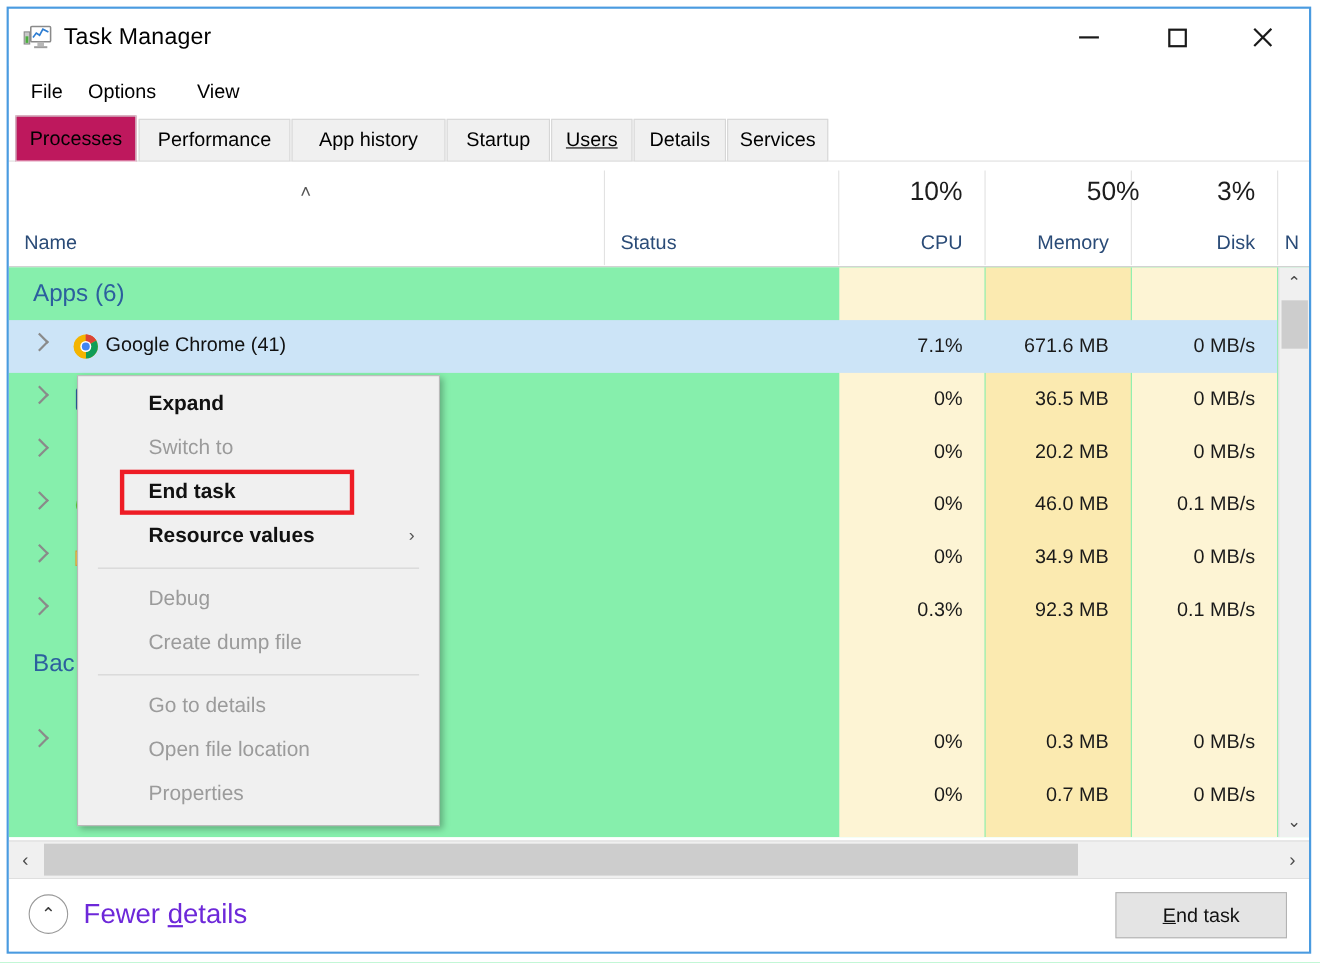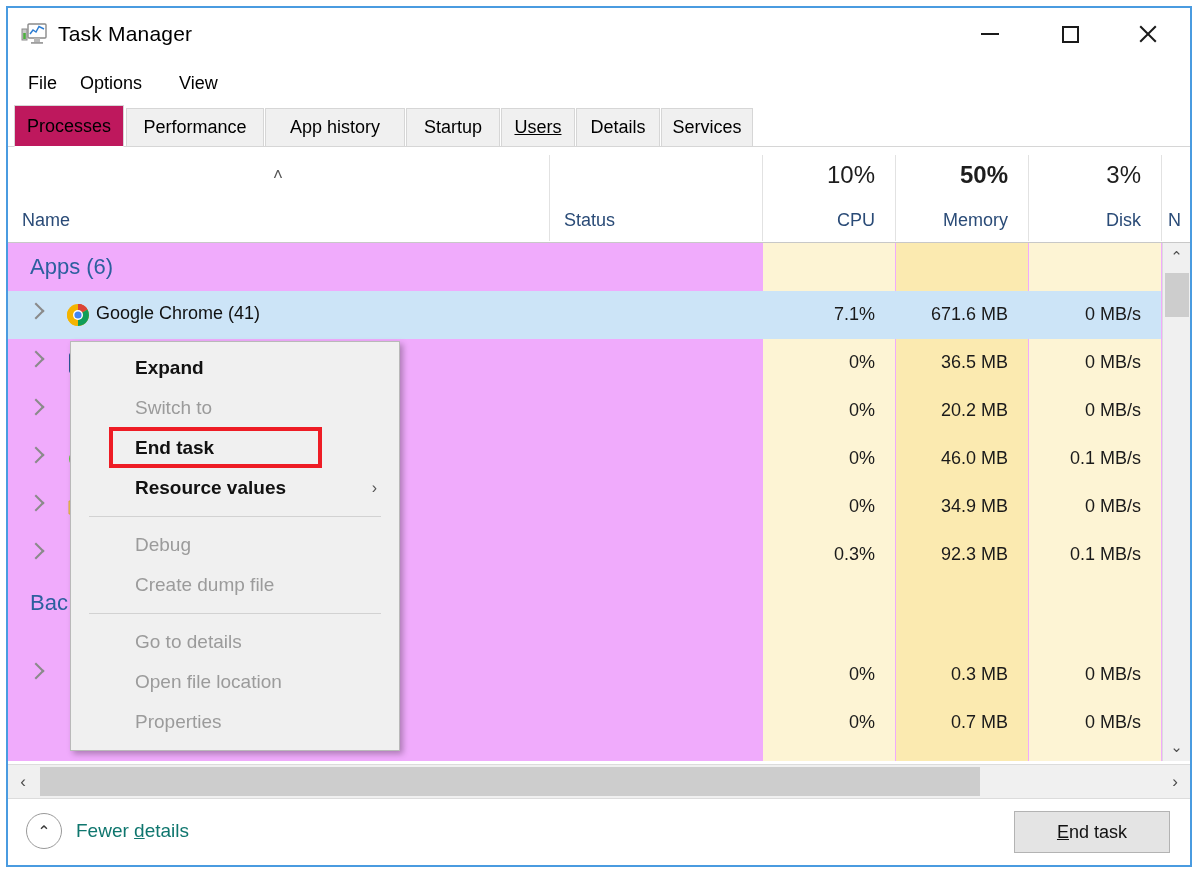--- a/index.html
+++ b/index.html
@@ -97,21 +97,21 @@
     font-size:24px;color:#1d1d1d;text-align:right;
   }
   .sort-caret{
     position:absolute;left:265px;top:18px;
     font-size:17px;color:#555;
   }
 
   
   .listwrap{
     position:absolute;left:0;top:235px;right:0;height:518px;
-    overflow:hidden;background:#f0abfc;text-decoration:underline;
+    overflow:hidden;background:#86efac;text-decoration:underline;
   }
   .heatcol{position:absolute;top:0;height:100%;}
   .hc-cpu{left:755px;width:132px;}
   .hc-mem{left:888px;width:132px;}
   .hc-disk{left:1021px;width:132px;}
 
   .row{
     position:absolute;left:0;width:1153px;height:48px;
   }
   .row.selected{background:#cce4f7;}
@@ -180,21 +180,21 @@
   .fewer{
     position:absolute;left:18px;top:14px;
     display:flex;align-items:center;cursor:default;
   }
   .fewer-circle{
     width:34px;height:34px;border-radius:50%;
     border:1px solid #9a9a9a;
     display:flex;align-items:center;justify-content:center;
     color:#3a3a3a;font-size:16px;
   }
-  .fewer-label{margin-left:14px;font-size:19px;color:#0f766e;}
+  .fewer-label{margin-left:14px;font-size:25px;color:#6d28d9;}
   .endtask-btn{
     position:absolute;right:20px;top:12px;
     width:154px;height:40px;
     background:#e4e4e4;border:1px solid #b3b3b3;
     display:flex;align-items:center;justify-content:center;
     font-size:18px;color:#111;cursor:default;
   }
 
   
   .ctxmenu{
@@ -278,21 +278,21 @@
     <div class="col-sep" style="left:1153px;"></div>
 
     <span class="sort-caret">˄</span>
 
     <span class="th" style="left:14px;">Name</span>
     <span class="th" style="left:556px;">Status</span>
 
     <span class="th-pct" style="left:755px;width:112px;">10%</span>
     <span class="th" style="left:755px;width:112px;text-align:right;">CPU</span>
 
-    <span class="th-pct" style="left:888px;width:112px;font-weight:bold;">50%</span>
+    <span class="th-pct" style="left:916px;width:112px;">50%</span>
     <span class="th" style="left:888px;width:112px;text-align:right;">Memory</span>
 
     <span class="th-pct" style="left:1021px;width:112px;">3%</span>
     <span class="th" style="left:1021px;width:112px;text-align:right;">Disk</span>
 
     <span class="th" style="left:1160px;">N</span>
   </div>
 
   <div class="listwrap">
     <div class="heatcol hc-cpu" style="background:#fdf4d4;"></div>

